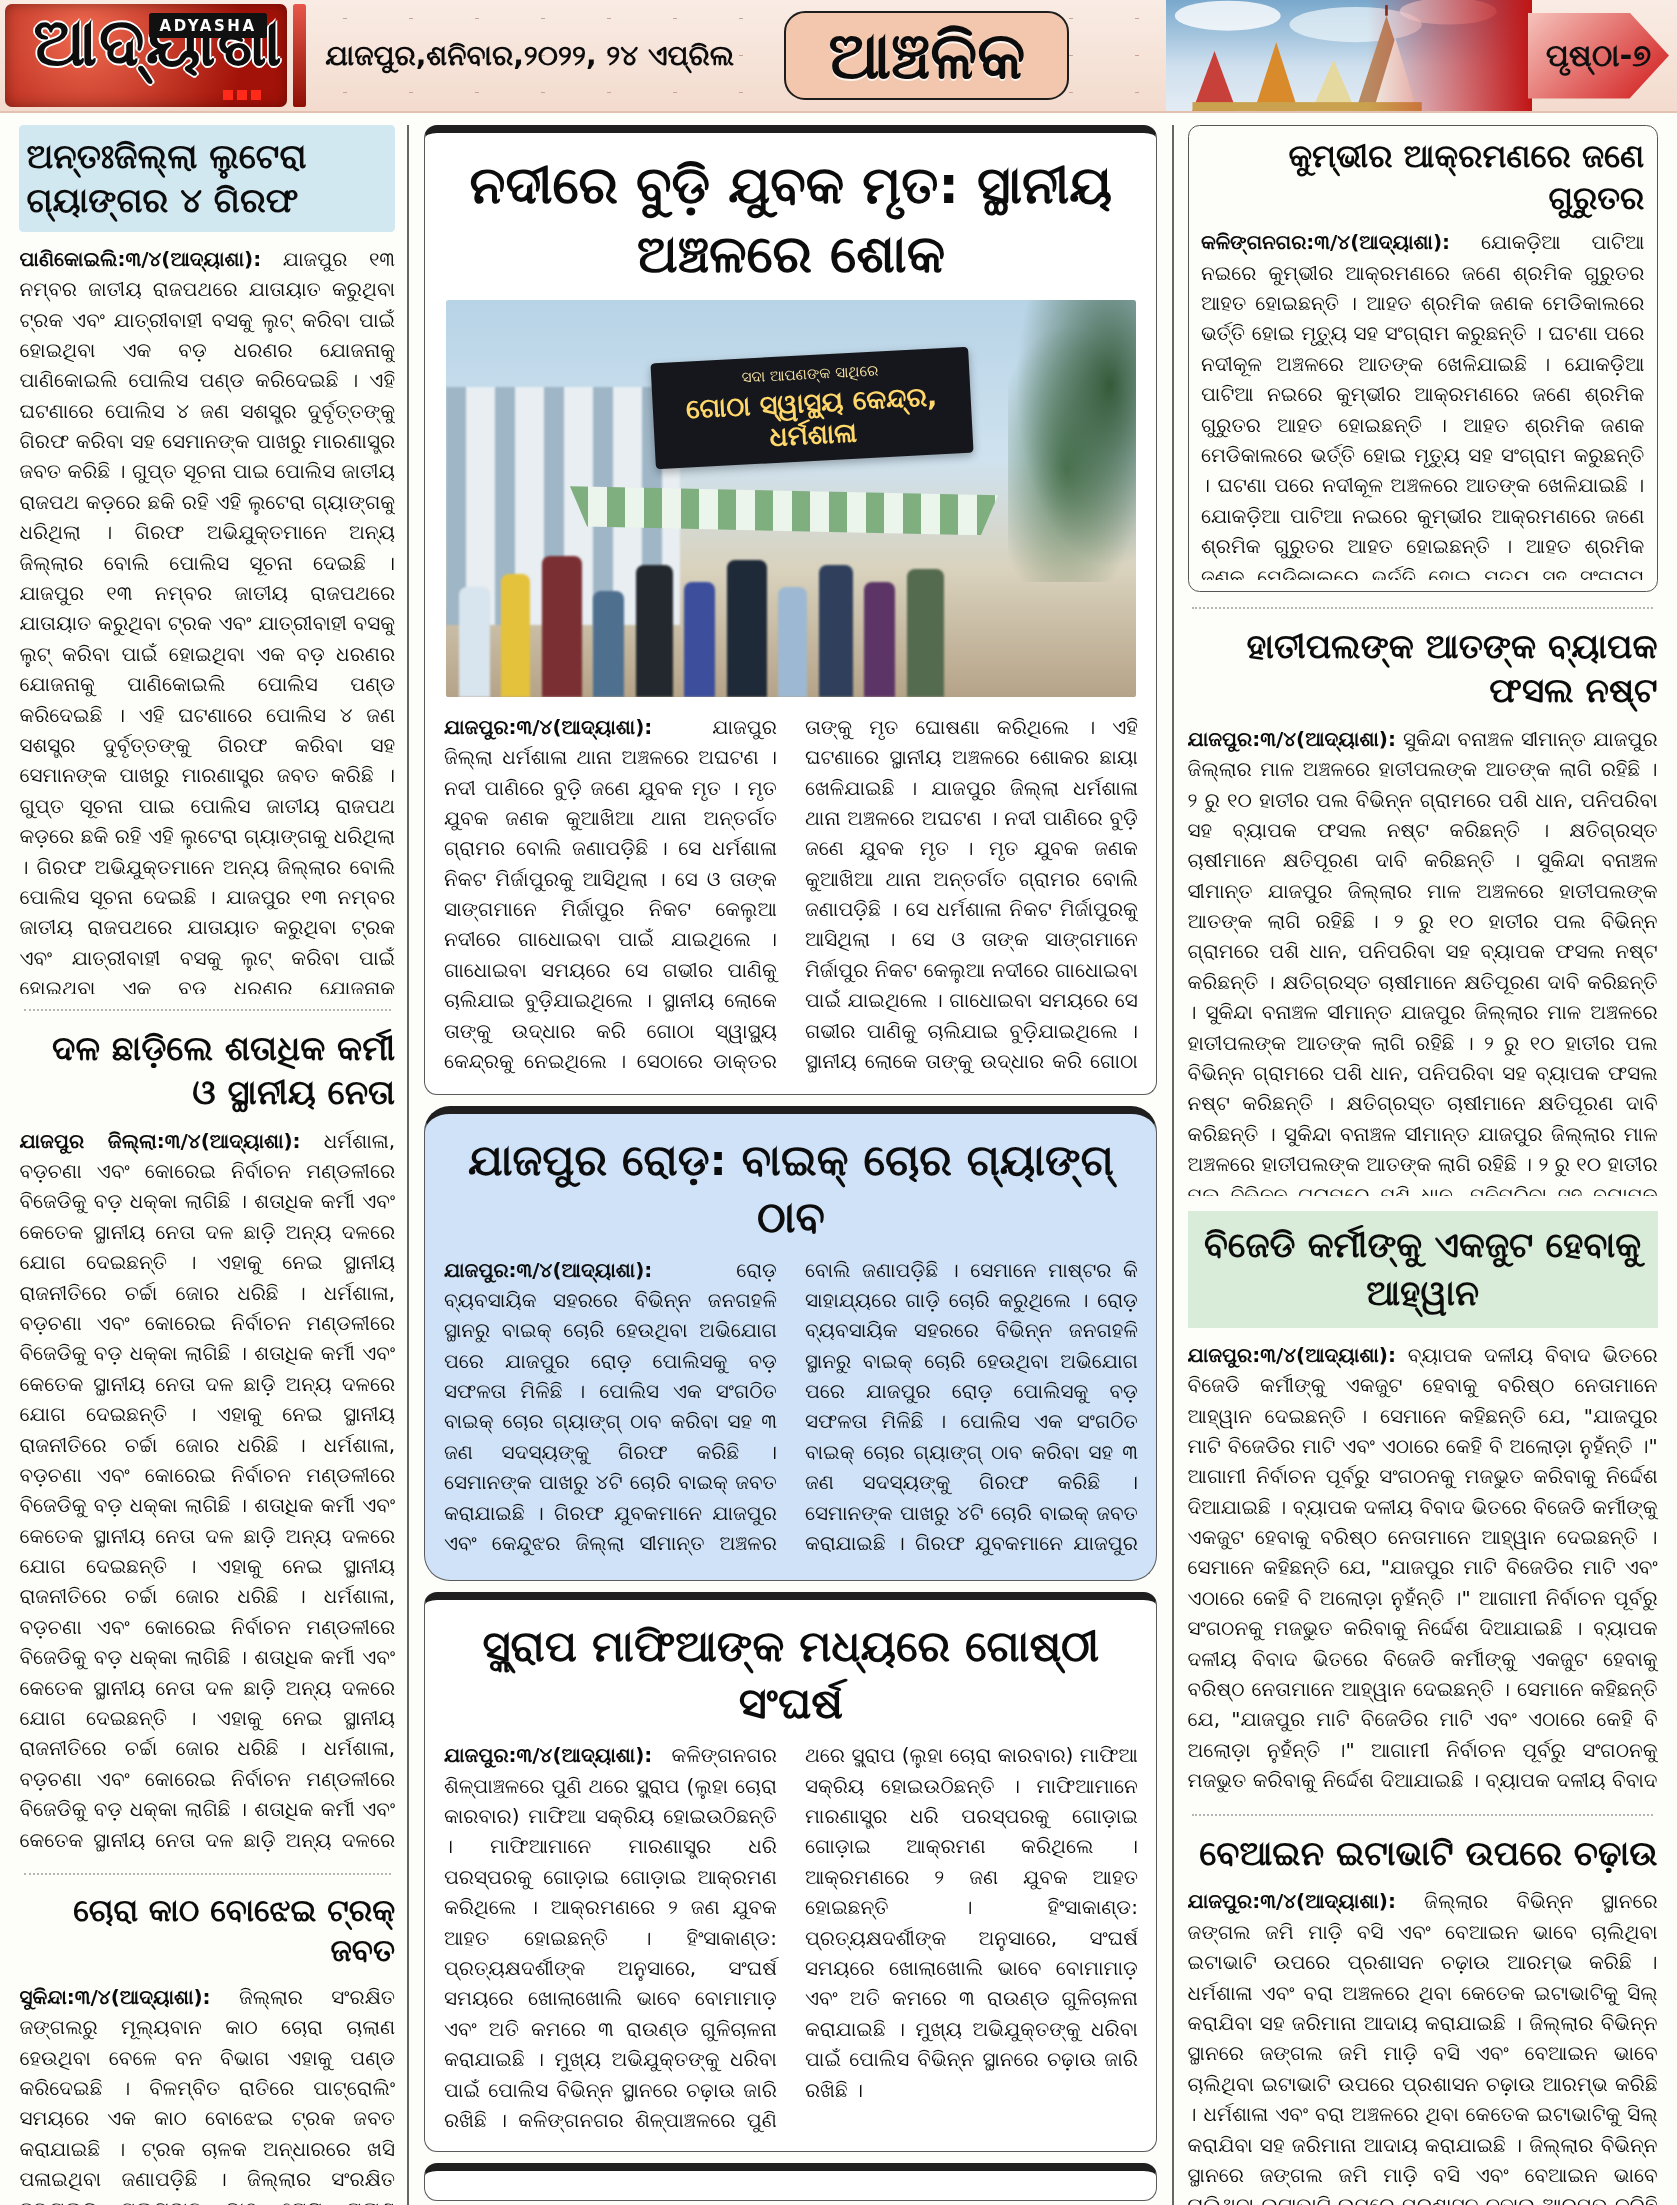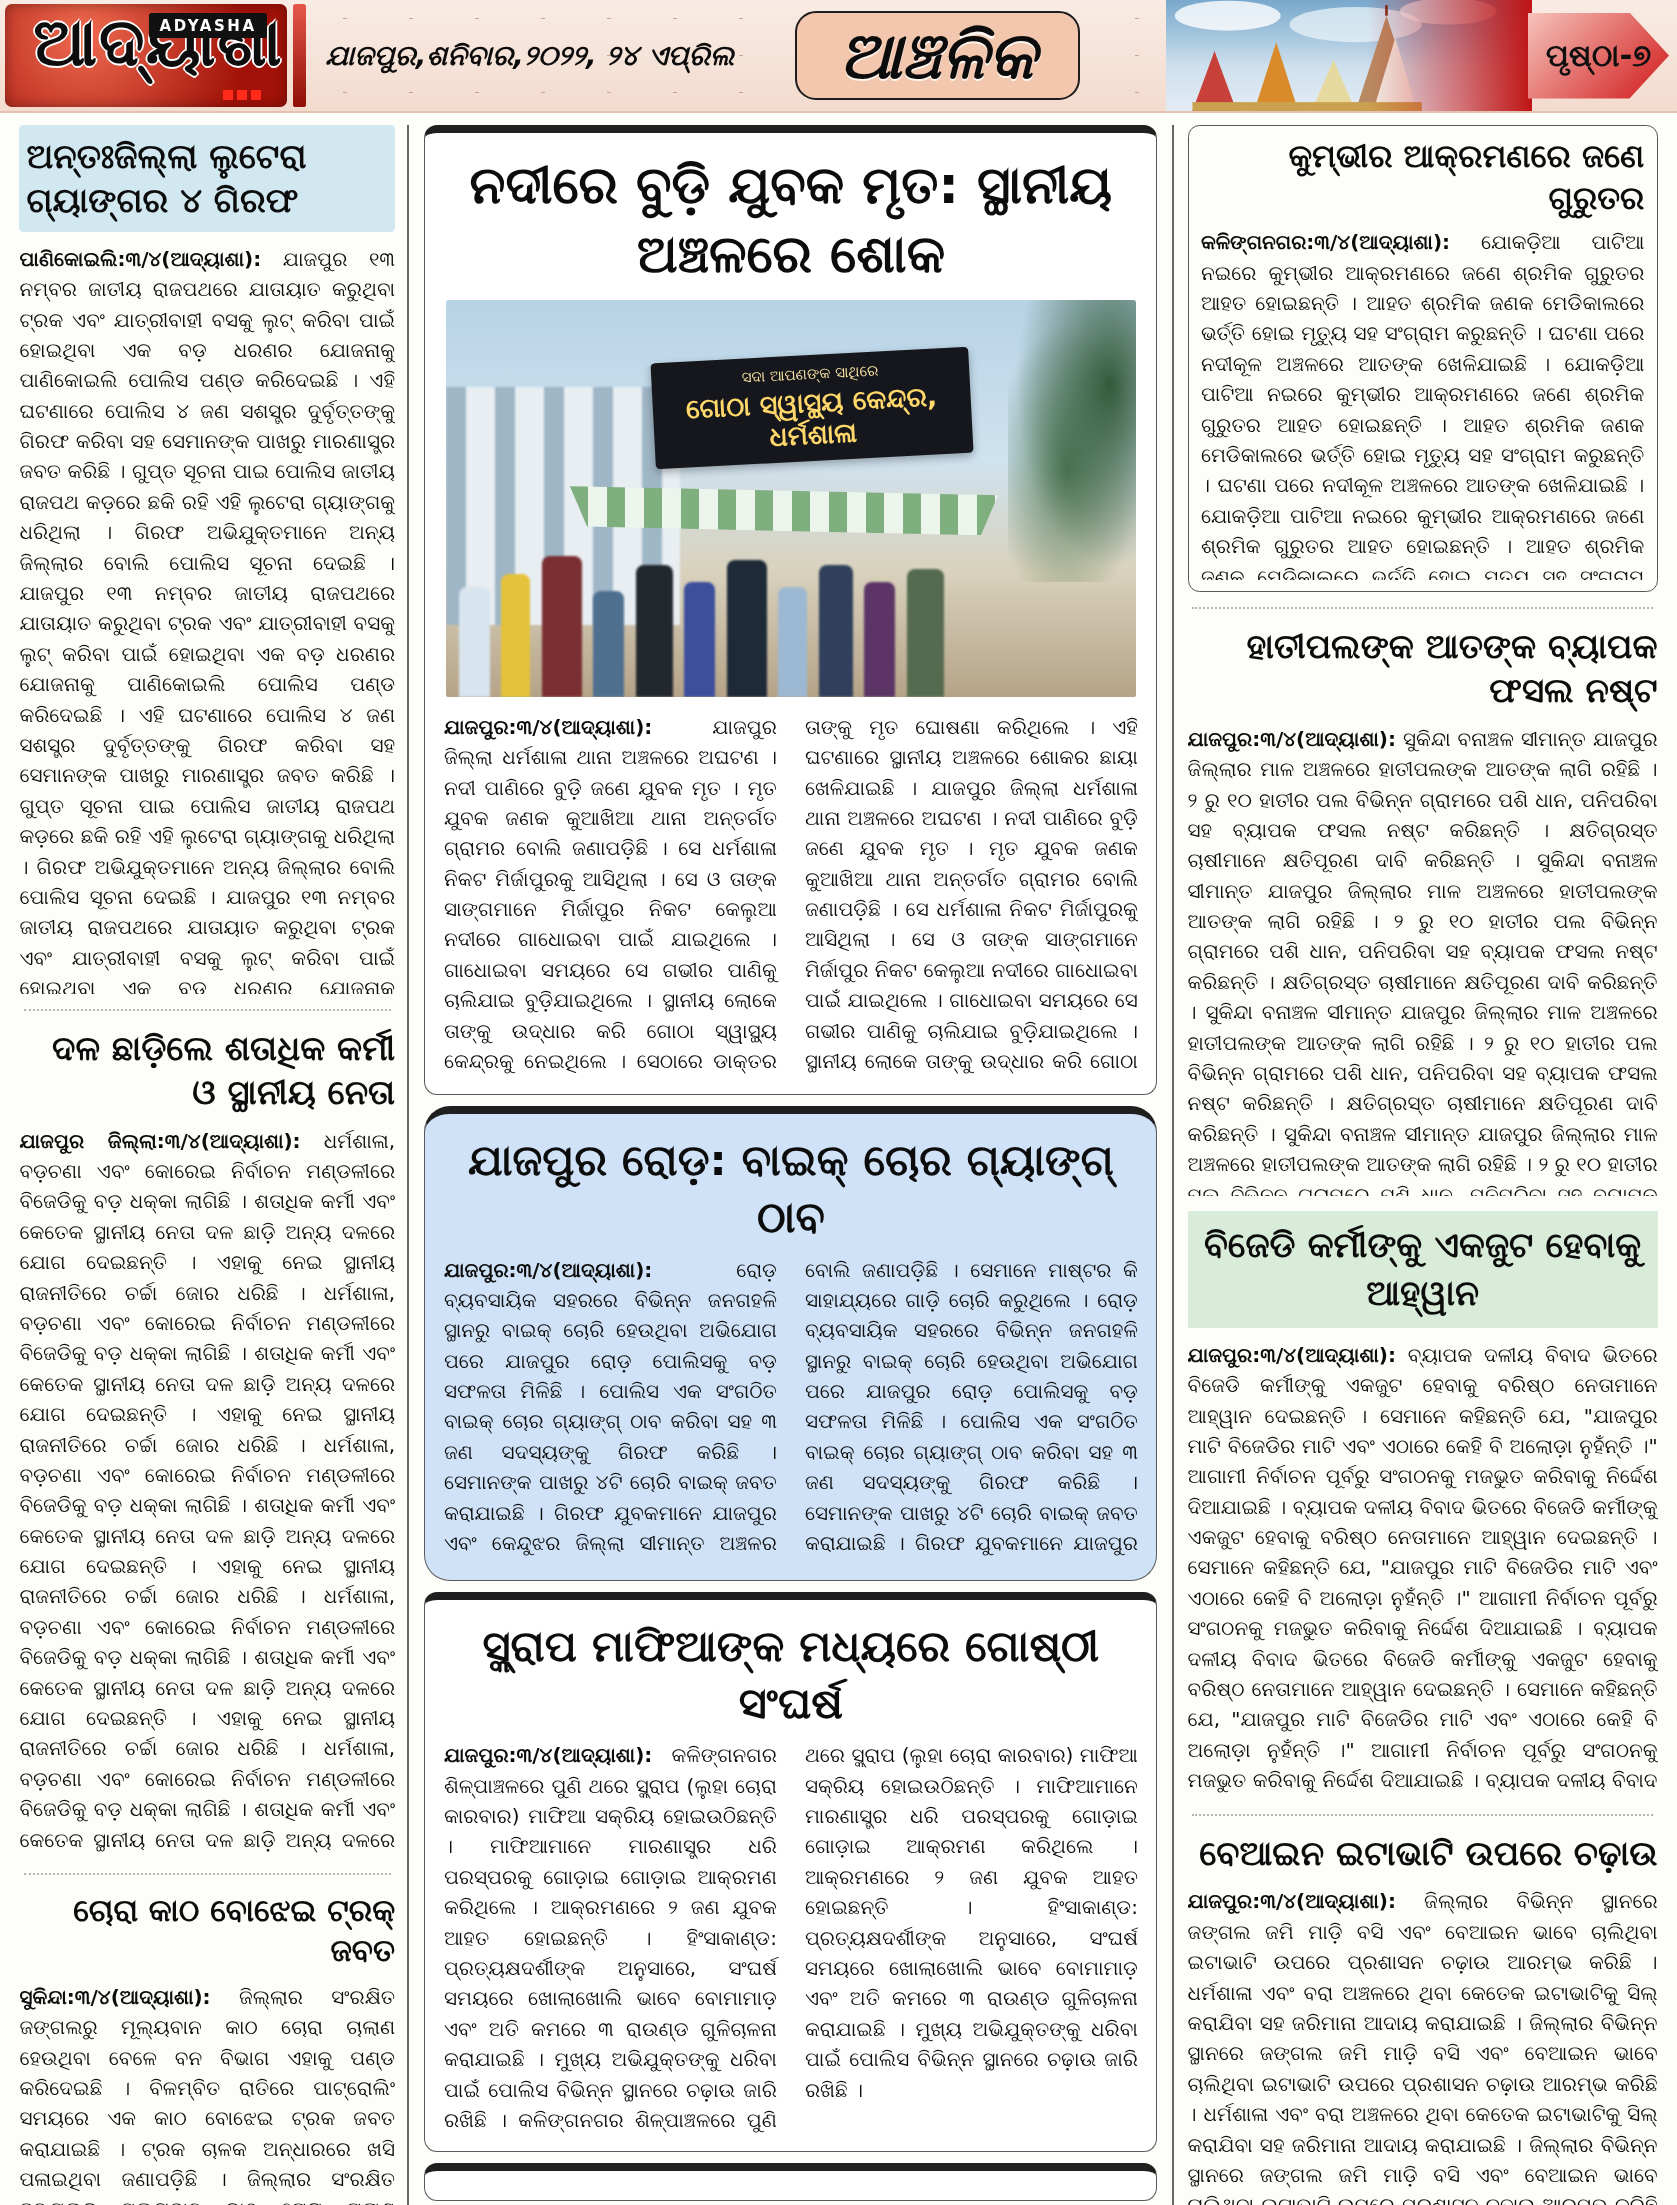--- a/index.html
+++ b/index.html
@@ -36,24 +36,23 @@
   .logo-live {
     position:absolute; bottom:7px; right:26.5px; display:flex; gap:4.4px;
   }
   .logo-live span { width:9.7px; height:9.7px; background:#ff2a1a; display:inline-block; }
   .mast-divider {
     width:12.3px; margin:4.4px 6.2px;
     background:linear-gradient(180deg,#e6574a,#8f0f05);
     border-radius:2.6px;
   }
   .mast-mid {
-    flex:1; display:flex; align-items:center; gap:31px; padding:0 13.2px;
+    flex:1; display:flex; align-items:center; gap:20px; padding:0 13.2px;
     background-image:radial-gradient(#c9a395 1.8px, transparent 1.8px);
     background-size:66px 37px;
-    font-style:italic;
   }
   .mast-date { font-size:28px; font-weight:700; white-space:nowrap; }
   .section-box {
     background:#f2c7ad; border:2.6px solid #1d1d1d; border-radius:21px;
     padding:7px 42px; font-size:65px; font-weight:800; line-height:1.1;
     text-shadow:0 2.2px 0 rgba(255,255,255,.8);
     margin-left:30px;
   }
   .mast-photo {
     width:366px; position:relative; overflow:hidden;

